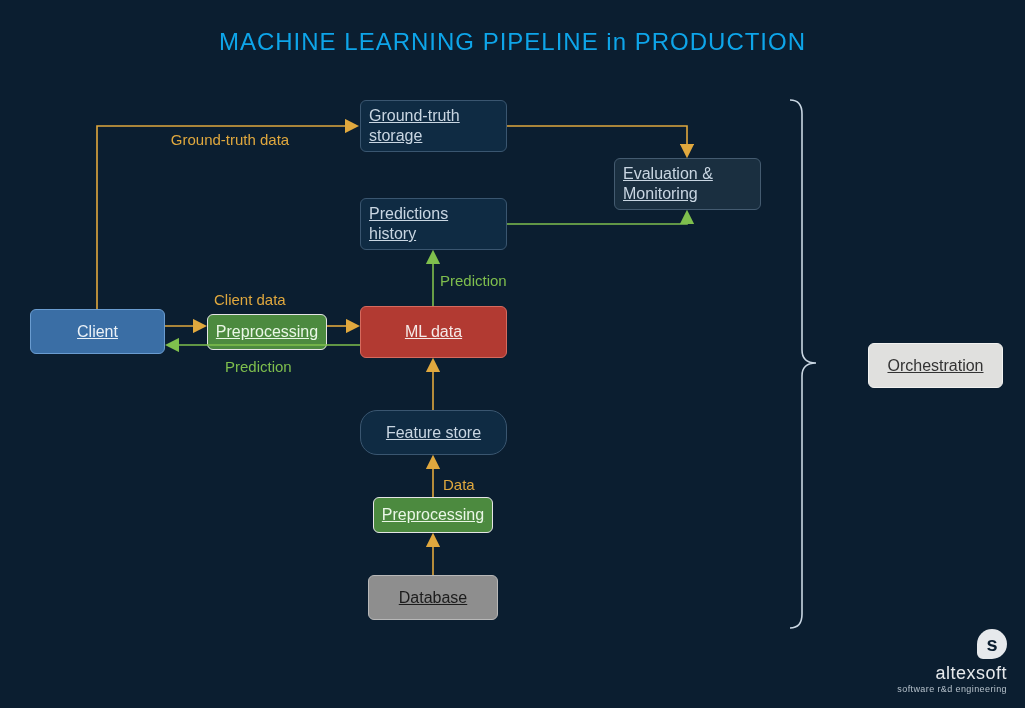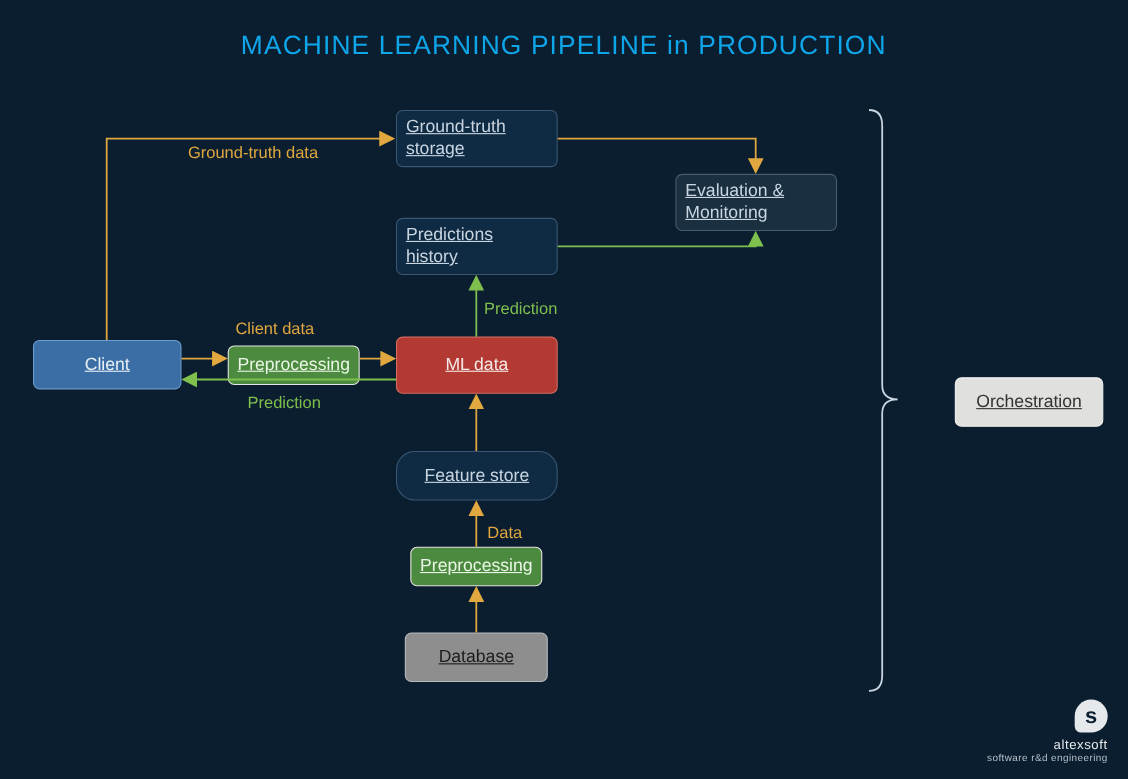--- a/index.html
+++ b/index.html
@@ -70,21 +70,21 @@
     width: 30px; height: 30px;
     background: #e6e9ec;
     border-radius: 50% 50% 50% 6px;
     display: inline-flex;
     align-items: center; justify-content: center;
     color: #0b1e30;
     font-weight: 700;
     font-size: 20px;
     margin-bottom: 4px;
   }
-  .logo .name { font-size: 12px; font-weight: 400; letter-spacing: 0.5px; }
+  .logo .name { font-size: 18px; font-weight: 400; letter-spacing: 0.5px; }
   .logo .tag  { font-size: 9px; letter-spacing: 0.4px; color: #b5c0ca; }
 </style>
 </head>
 <body>
 
 <div class="title">MACHINE LEARNING PIPELINE in PRODUCTION</div>
 
 <div class="box blue" style="left:30px;  top:309px; width:135px; height:45px;">Client</div>
 <div class="box green" style="left:207px; top:314px; width:120px; height:36px;">Preprocessing</div>
 <div class="box red" style="left:360px; top:306px; width:147px; height:52px;">ML data</div>

